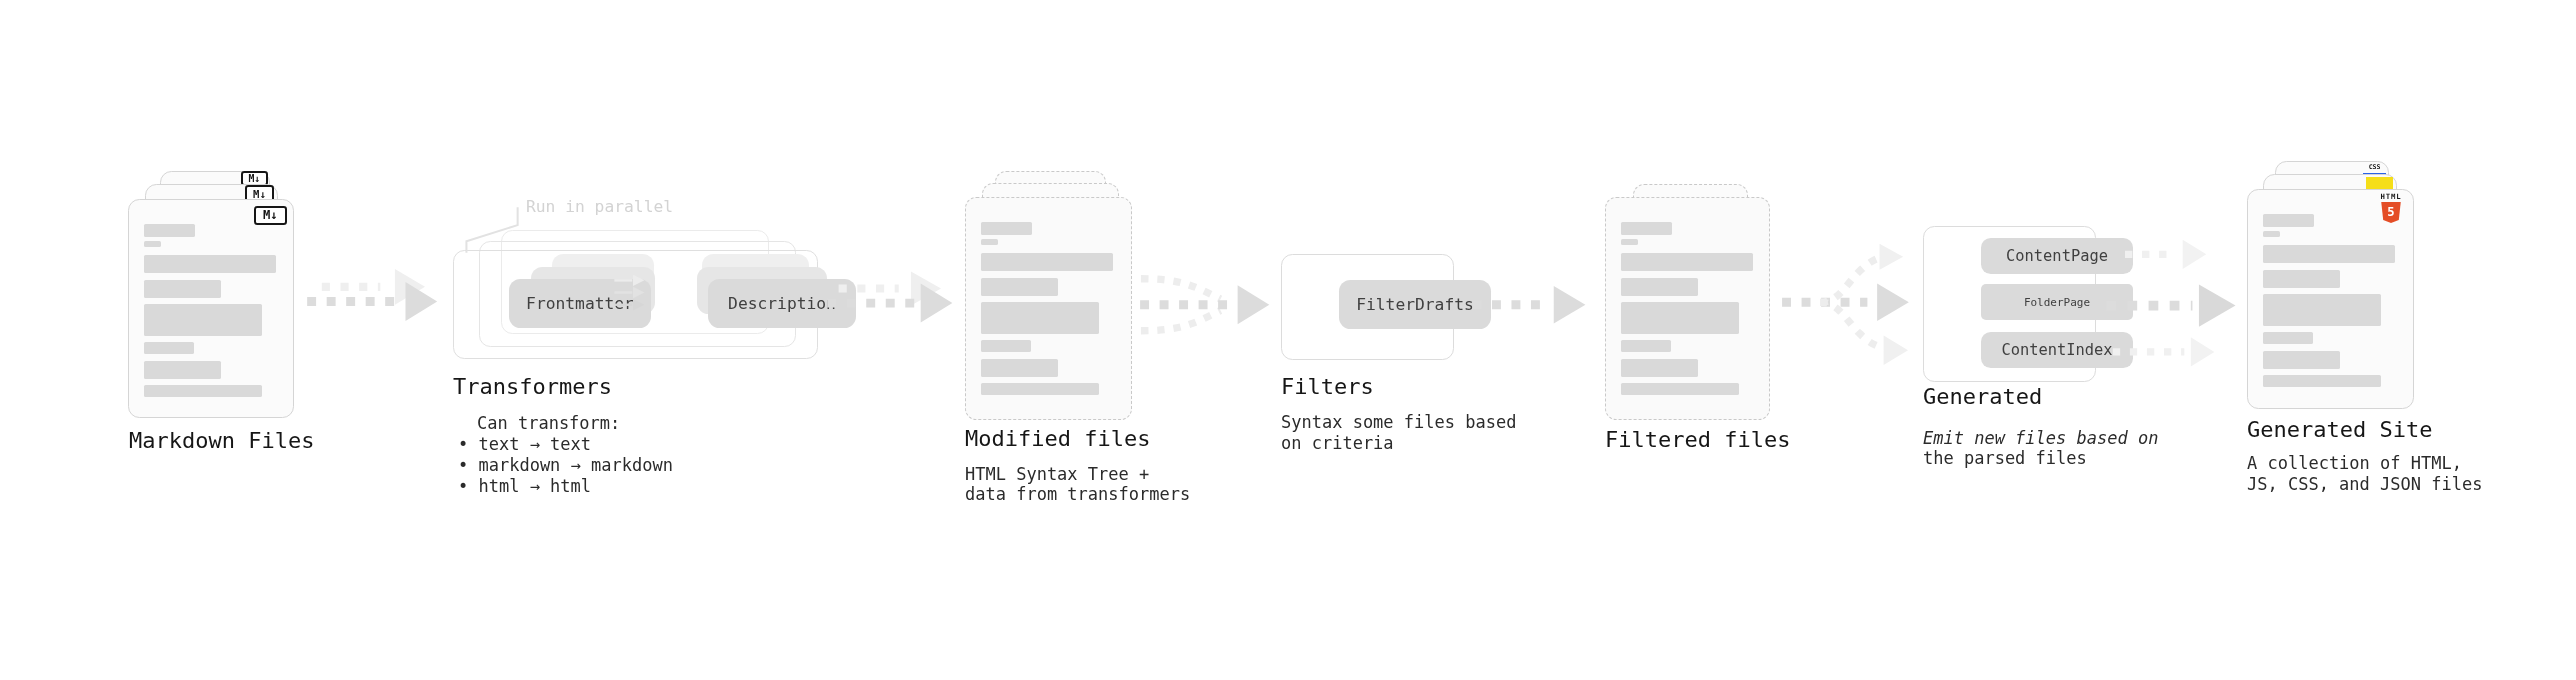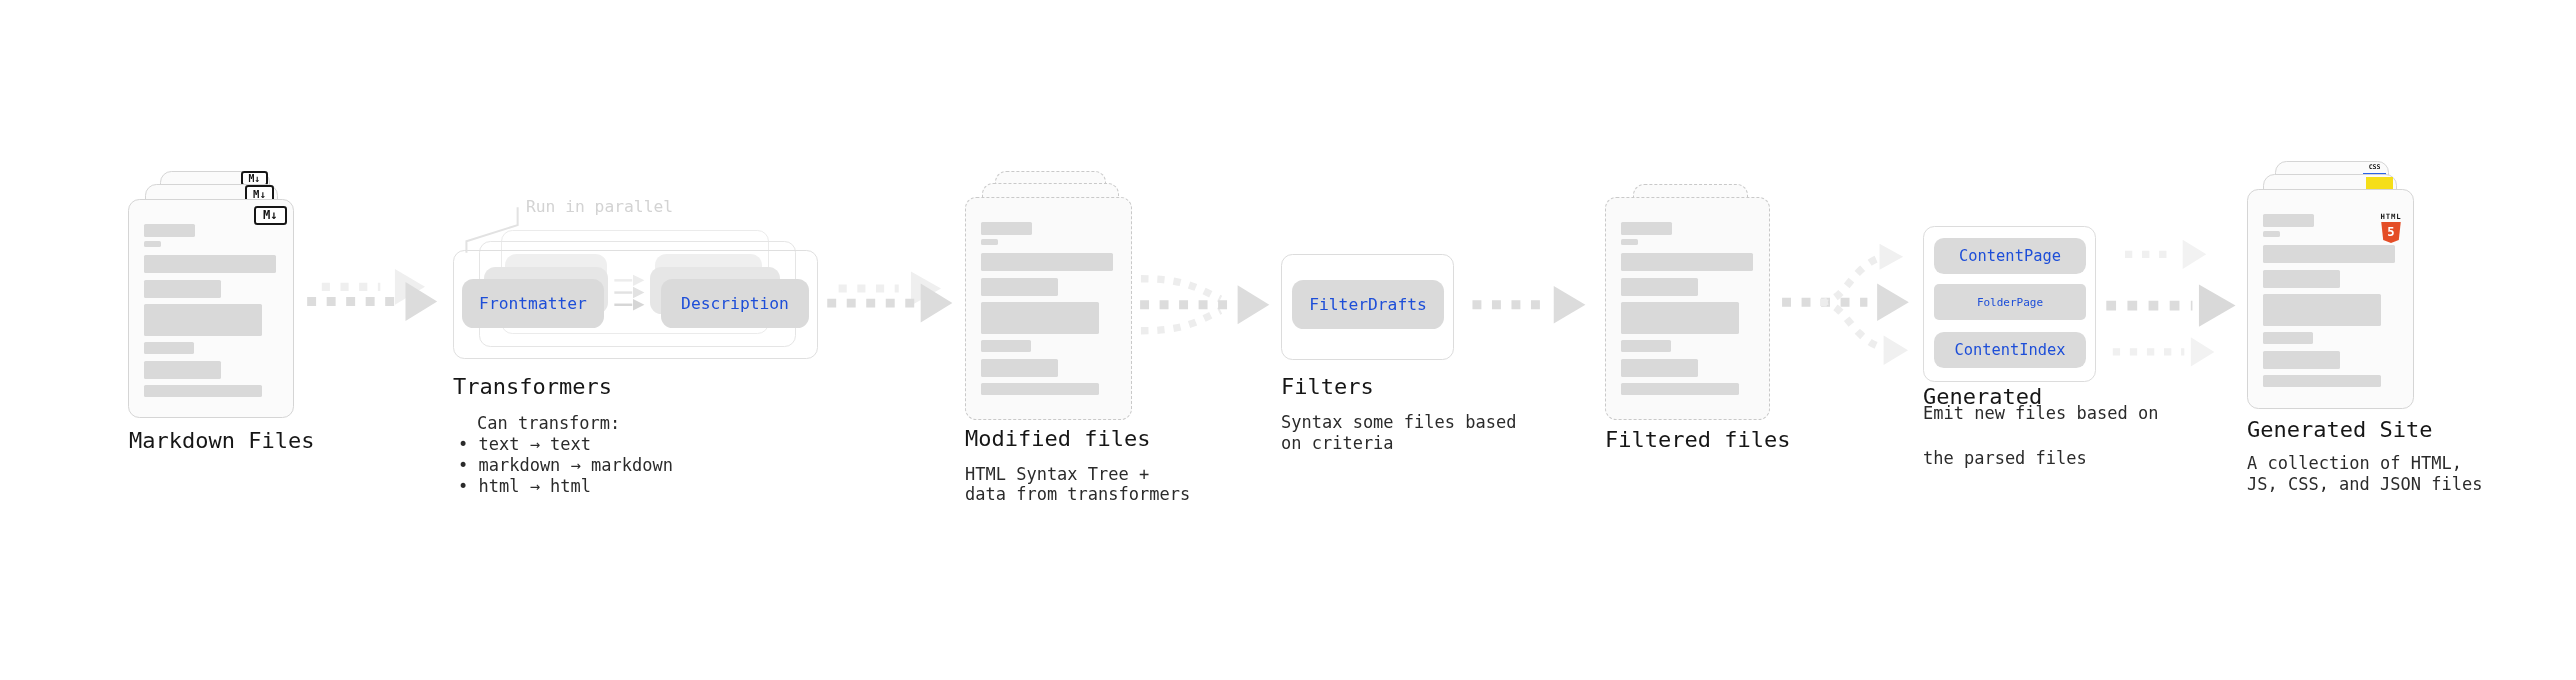--- a/index.html
+++ b/index.html
@@ -27,21 +27,21 @@
   .html5 .shield{width:19.5px;height:21px;margin:0.8px auto 0;background:#e44d26;color:#ffffff;
     clip-path:polygon(0 0,100% 0,90% 86%,50% 100%,10% 86%);
     display:flex;align-items:center;justify-content:center;font-size:12.2px;font-weight:bold;}
   .jsbadge{position:absolute;background:#f5de19;}
   .cssbadge{position:absolute;text-align:center;font-size:6.5px;font-weight:bold;color:#161616;
     border-bottom:3.3px solid #2962e8;line-height:8.1px;}
   
   .outline{position:absolute;border:1.6px solid #dfdfdf;border-radius:11.4px;background:transparent;box-sizing:border-box;}
   .pbox{position:absolute;border:1.6px solid #dcdcdc;border-radius:11.4px;background:#ffffff;box-sizing:border-box;}
   .pill{position:absolute;background:#dadada;border-radius:11.4px;display:flex;align-items:center;justify-content:center;
-    font-size:16.3px;color:#1d4ed8;white-space:nowrap;}
+    font-size:16.3px;color:#404040;white-space:nowrap;margin-left:47px;}
   .ghost1{background:#e6e6e6;}
   .ghost2{background:#efefef;}
   
   .heading{position:absolute;font-size:22px;font-weight:500;color:#161616;white-space:nowrap;line-height:24.4px;}
   .body-line{position:absolute;font-size:17px;color:#2b2b2b;white-space:nowrap;line-height:19.5px;}
   .annot{position:absolute;font-size:16.3px;color:#d3d3d3;white-space:nowrap;}
   svg.flow{position:absolute;left:0;top:0;pointer-events:none;}
 </style>
 </head>
 <body>
@@ -127,40 +127,40 @@
     </div>
     <div class="heading" style="left:1605px;top:428px;">Filtered files</div>
   </div>
 
   <div>
     <div class="pbox" style="left:1923px;top:226px;width:173px;height:156px;"></div>
     <div class="pill" style="left:1934px;top:238px;width:152px;height:36px;border-radius:9.8px;font-size:15.4px;">ContentPage</div>
     <div class="pill" style="left:1934px;top:284px;width:152px;height:36px;border-radius:5px;font-size:11px;">FolderPage</div>
     <div class="pill" style="left:1934px;top:332px;width:152px;height:36px;border-radius:9.8px;font-size:15.4px;">ContentIndex</div>
     <div class="heading" style="left:1923px;top:385px;">Generated</div>
-    <div class="body-line" style="left:1923px;top:404px;">Emit new files based on</div>
+    <div class="body-line" style="left:1923px;top:429px;font-style:italic;">Emit new files based on</div>
     <div class="body-line" style="left:1923px;top:449px;">the parsed files</div>
   </div>
 
   <div>
     <div class="fcard" style="left:2275px;top:161px;width:114px;height:98px;"></div>
     <div class="cssbadge" style="left:2363px;top:163px;width:23px;height:9.8px;">CSS</div>
     <div class="fcard" style="left:2263px;top:174px;width:134px;height:98px;"></div>
     <div class="jsbadge" style="left:2366px;top:177px;width:27px;height:14px;"></div>
     <div class="fcard bars" style="left:2247px;top:189px;width:167px;height:220px;">
       <i class="b1"></i>
         <i class="b2"></i>
         <i class="b3"></i>
         <i class="b4"></i>
         <i class="b5"></i>
         <i class="b6"></i>
         <i class="b7"></i>
         <i class="b8"></i>
     </div>
-    <div class="html5" style="left:2378px;top:193px;margin-top:20px;">
+    <div class="html5" style="left:2378px;top:193px;">
       <div class="word">HTML</div>
       <div class="shield">
           <span>5</span>
         </div>
     </div>
     <div class="heading" style="left:2247px;top:418px;">Generated Site</div>
     <div class="body-line" style="left:2247px;top:454px;">A collection of HTML,</div>
     <div class="body-line" style="left:2247px;top:475px;">JS, CSS, and JSON files</div>
   </div>
 

